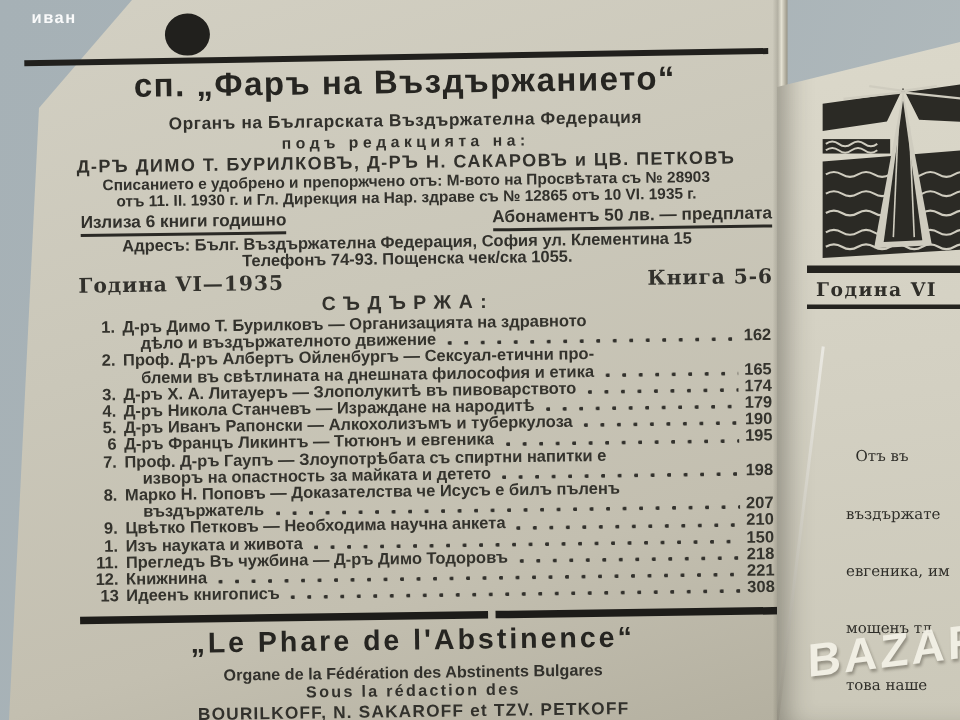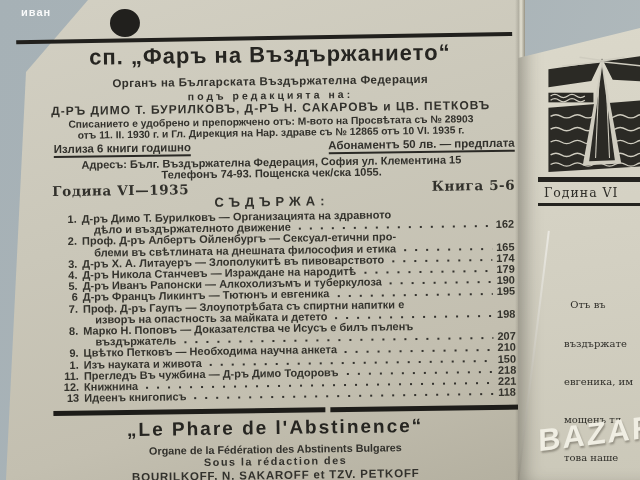--- a/index.html
+++ b/index.html
@@ -69,21 +69,21 @@
   .page-right{position:absolute;left:518px;top:0;width:122px;height:480px;
     background:linear-gradient(172deg,#dcd9cb 0%,#d3d0c2 55%,#cbc8b9 100%);
     clip-path:polygon(0 58px,100% 28px,100% 100%,0 100%);
     box-shadow:inset 14px 0 18px -8px rgba(40,38,30,.38);
     color:#2f2e29;}
   .rp-crease{position:absolute;left:14px;top:230px;width:2px;height:260px;
     background:linear-gradient(rgba(255,255,255,.5),rgba(120,115,100,.25));transform:rotate(7deg);}
   .rp-art{position:absolute;left:26px;top:52px;width:116px;height:120px;}
   .rp-rule-thick{position:absolute;left:20px;top:177px;width:110px;height:5px;background:#24231f;}
   .rp-year{position:absolute;left:26px;top:185px;font-family:"DejaVu Serif",serif;
-    font-size:12.5px;font-weight:normal;letter-spacing:1px;white-space:nowrap;}
+    font-size:12.5px;font-weight:bold;letter-spacing:1px;white-space:nowrap;}
   .rp-rule-thin{position:absolute;left:20px;top:203px;width:110px;height:2.5px;background:#24231f;}
   .rp-head{position:absolute;left:44px;top:220px;font-size:15px;font-weight:bold;
     letter-spacing:.5px;white-space:nowrap;}
   .rp-body{position:absolute;left:46px;top:274px;font-family:"DejaVu Serif",serif;
     font-size:10px;line-height:12.7px;white-space:pre;}
 
   
   .wm-ivan{position:absolute;left:21px;top:6px;font-size:11px;font-weight:bold;
     letter-spacing:1px;color:rgba(255,255,255,.93);}
   .wm-bazar{position:absolute;left:538px;top:416px;font-size:31px;font-weight:bold;
@@ -214,21 +214,21 @@
       <div class="trow">
         <span class="tnum">12.</span>
         <span class="ttext">Книжнина</span>
         <span class="leader"></span>
         <span class="tpage">221</span>
       </div>
       <div class="trow">
         <span class="tnum">13</span>
         <span class="ttext">Идеенъ книгописъ</span>
         <span class="leader"></span>
-        <span class="tpage">118</span>
+        <span class="tpage">308</span>
       </div>
     </div>
 
     <div class="dbl-rule">
       <div class="seg1"></div>
       <div class="seg2"></div>
     </div>
 
     <div class="fr-title">„Le Phare de l'Abstinence“</div>
     <div class="fr-sub">Organe de la Fédération des Abstinents Bulgares</div>

